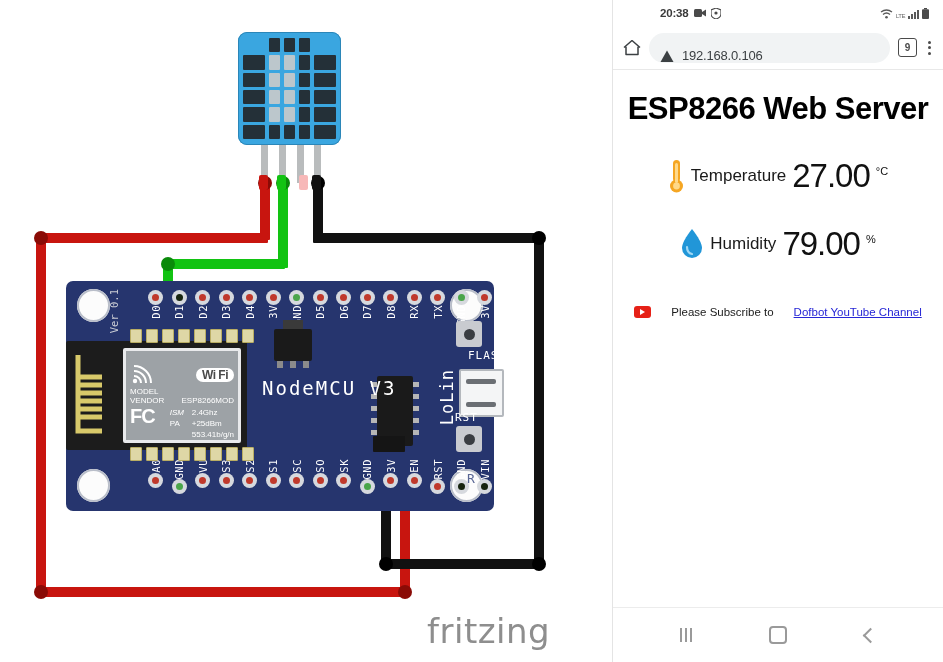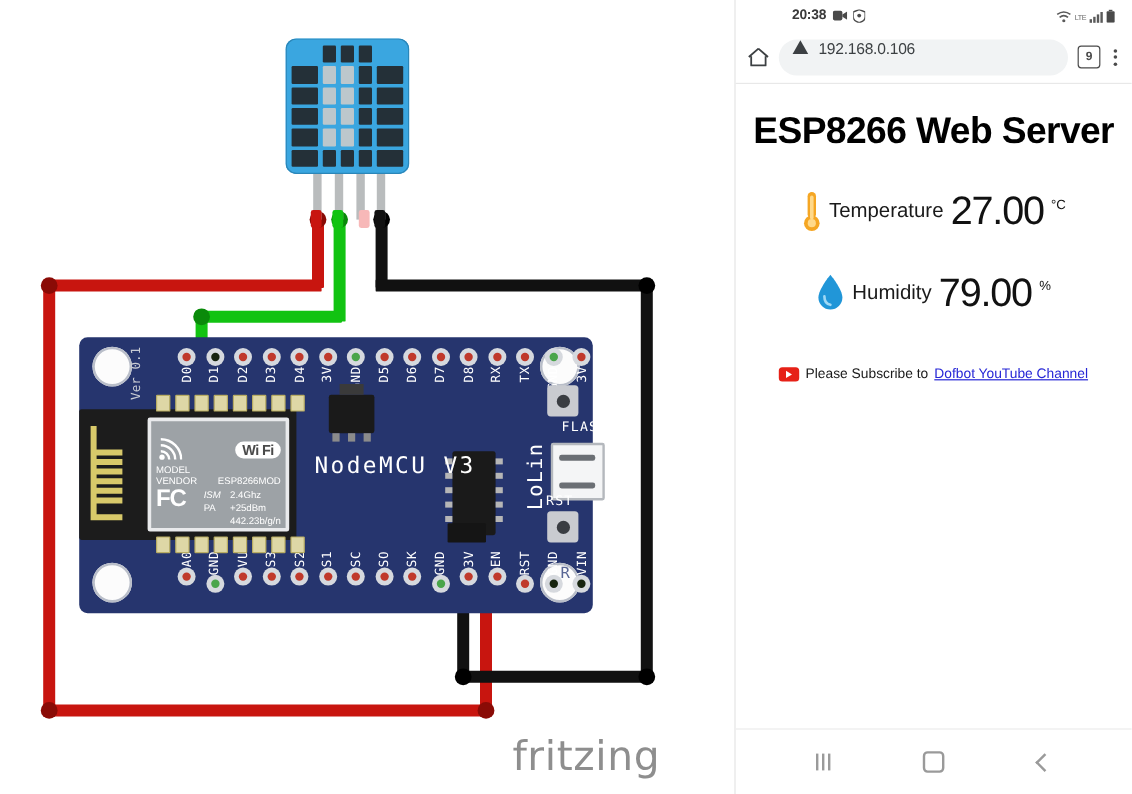--- a/index.html
+++ b/index.html
@@ -234,21 +234,21 @@
   #browser-bar {
     position: absolute; left: 0; top: 26px; width: 100%; height: 44px;
     display: flex; align-items: center;
     padding: 0 10px; box-sizing: border-box;
     border-bottom: 1px solid #e8e8e8;
   }
   #url-pill {
     flex: 1; height: 30px;
     background: #f1f3f4;
     border-radius: 16px;
-    display: flex; align-items: flex-start;
+    display: flex; align-items: flex-end;
     padding: 0 11px; margin: 15px 8px;
     box-sizing: border-box;
     gap: 8px;
   }
   #url-text { font-size: 13px; color: #3c4043; letter-spacing: -0.2px; }
   #tab-counter {
     width: 19px; height: 19px;
     border: 1.8px solid #4a4a4a;
     border-radius: 3px;
     display: flex; align-items: center; justify-content: center;
@@ -282,21 +282,21 @@
   }
   .reading-label { font-size: 17px; color: #1a1a1a; }
   .reading-value { font-size: 33px; color: #111111; letter-spacing: -1px; }
   .reading-unit { font-size: 11px; color: #111111; align-self: flex-start; margin-top: 8px; }
 
   .icon-thermo { width: 17px; height: 36px; position: relative; }
   .icon-drop { width: 24px; height: 31px; position: relative; }
 
   #subscribe-row {
     display: flex; align-items: center; justify-content: center;
-    margin-top: 43px; gap: 5px;
+    margin-top: 43px; gap: 20px;
   }
   #yt-badge {
     width: 17px; height: 12px; background: #e62117;
     border-radius: 3px;
     display: flex; align-items: center; justify-content: center;
     flex: none;
   }
   #yt-badge i {
     width: 0; height: 0;
     border-left: 5px solid #ffffff;
@@ -627,21 +627,21 @@
               <div style="display: flex; gap: 6px;">
                 <span style="min-width: 16px; font-style: italic;">ISM</span>
                 <span>2.4Ghz</span>
               </div>
               <div style="display: flex; gap: 6px;">
                 <span style="min-width: 16px;">PA</span>
                 <span>+25dBm</span>
               </div>
               <div style="display: flex; gap: 6px;">
                 <span style="min-width: 16px;"></span>
-                <span>442.23b/g/n</span>
+                <span>553.41b/g/n</span>
               </div>
             </div>
         </div>
       </div>
     </div>
 
     <div id="voltreg">
       <div class="vr-leg" style="left:3px;"></div>
       <div class="vr-leg" style="left:16px;"></div>
       <div class="vr-leg" style="left:29px;"></div>

